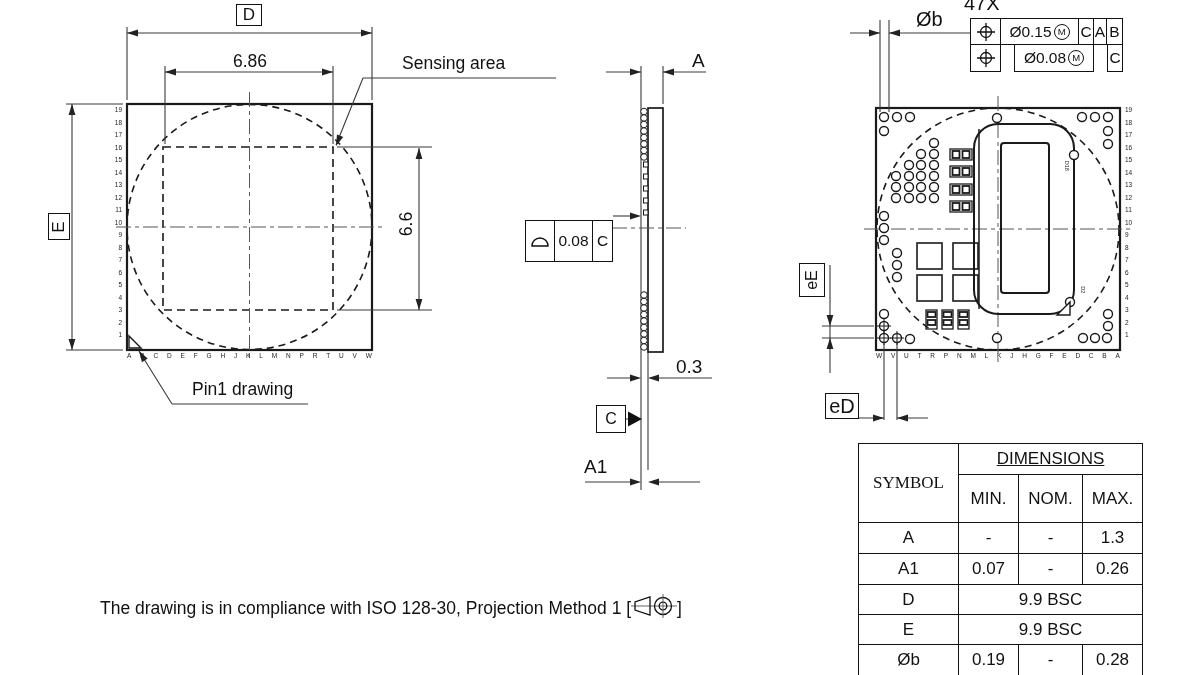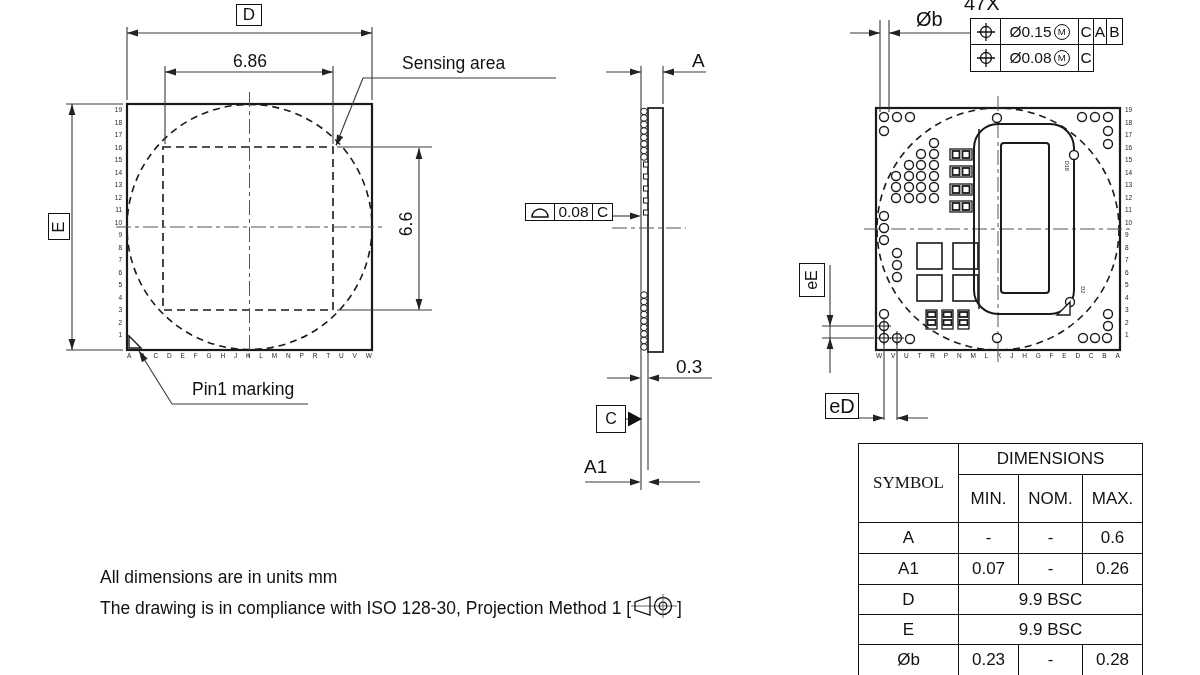--- a/index.html
+++ b/index.html
@@ -12,21 +12,21 @@
   .rot-pos{transform:rotate(90deg);}
   .ticks{position:absolute;display:flex;justify-content:space-between;font-size:6.5px;line-height:1;color:#222;}
   .ticks.v{flex-direction:column;}
   svg{position:absolute;left:0;top:0;}
   
   .fcf{position:absolute;display:flex;background:#fff;}
   .fcf-cell{border:1.5px solid #111;margin-left:-1.5px;box-sizing:border-box;display:flex;align-items:center;justify-content:center;font-size:15.5px;gap:2px;background:#fff;}
   .fcf-cell:first-child{margin-left:0;}
   .m-circle{display:inline-flex;align-items:center;justify-content:center;width:14px;height:14px;border:1.2px solid #111;border-radius:50%;font-size:9.5px;line-height:1;}
   .fcf-row{display:flex;border-radius:12px;}
-  .fcf-row.second{margin-top:-1.5px;}
+  .fcf-row.second{margin-top:-1.5px;justify-content:space-between;}
   
   #dim-table{position:absolute;left:858px;top:443px;border-collapse:collapse;table-layout:fixed;background:#fff;}
   #dim-table td{border:1.6px solid #111;text-align:center;vertical-align:middle;font-size:17px;padding:0;background:#fff;}
   .tiny-ref{position:absolute;font-size:5.5px;line-height:1;color:#222;}
   .note{position:absolute;font-size:17.5px;color:#111;}
   .proj-sym{display:inline-block;vertical-align:-5px;}
 </style>
 </head>
 <body>
 
@@ -220,21 +220,21 @@
 
   <div class="box-lbl" style="left:236px;top:4px;width:26px;height:22px;font-size:17px;">
     <span>D</span>
   </div>
   <div class="lbl ctr" style="left:209px;top:51px;width:82px;font-size:17.5px;">6.86</div>
   <div class="lbl" style="left:402px;top:53px;font-size:17.5px;">Sensing area</div>
   <div class="box-lbl" style="left:48px;top:213px;width:22px;height:27px;font-size:17px;">
     <span class="rot-neg">E</span>
   </div>
   <div class="lbl ctr rot-neg" style="left:384px;top:214px;width:44px;height:20px;font-size:17.5px;">6.6</div>
-  <div class="lbl" style="left:192px;top:379px;font-size:17.5px;">Pin1 marking</div>
+  <div class="lbl" style="left:192px;top:379px;font-size:17.5px;">Pin1 drawing</div>
 
   <div class="ticks v" style="left:104px;top:107px;height:232px;width:18px;align-items:flex-end;">
       <span>19</span>
       <span>18</span>
       <span>17</span>
       <span>16</span>
       <span>15</span>
       <span>14</span>
       <span>13</span>
       <span>12</span>
@@ -266,21 +266,21 @@
       <span>N</span>
       <span>P</span>
       <span>R</span>
       <span>T</span>
       <span>U</span>
       <span>V</span>
       <span>W</span>
     </div>
 
   <div class="lbl" style="left:692px;top:50px;font-size:19px;">A</div>
-  <div class="fcf" style="left:525px;top:203px;height:18px;justify-content:flex-end;">
+  <div class="fcf" style="left:525px;top:220px;height:42px;justify-content:flex-end;">
     <div class="fcf-cell" style="width:30px;">
       <svg width="18" height="11" style="position:static;">
           <path d="M1,10 H17 A8,8 0 0 0 1,10 Z" fill="none" stroke="#111" stroke-width="1.4"></path>
         </svg>
     </div>
     <div class="fcf-cell" style="width:40px;">0.08</div>
     <div class="fcf-cell" style="width:21px;">C</div>
   </div>
   <div class="lbl" style="left:676px;top:356px;font-size:19px;">0.3</div>
   <div class="box-lbl" style="left:596px;top:405px;width:30px;height:28px;font-size:16px;">
@@ -382,58 +382,57 @@
   <table id="dim-table">
     <colgroup>
         <col style="width:100px">
         <col style="width:60px">
         <col style="width:64px">
         <col style="width:60px">
       </colgroup>
     <tbody>
         <tr>
       <td rowspan="2" style="height:77px;font-family:Liberation Serif, serif;">SYMBOL</td>
-      <td colspan="3" style="height:30px;">DIMENSIONS</td>
+      <td colspan="3" style="height:30px;text-decoration:underline;">DIMENSIONS</td>
     </tr>
     <tr>
       <td style="height:47px;">MIN.</td>
       <td>NOM.</td>
       <td>MAX.</td>
     </tr>
     <tr>
       <td style="height:30px;">A</td>
       <td>-</td>
       <td>-</td>
-      <td>0.6</td>
+      <td>1.3</td>
     </tr>
     <tr>
       <td style="height:30px;">A1</td>
       <td>0.07</td>
       <td>-</td>
       <td>0.26</td>
     </tr>
     <tr>
       <td style="height:29px;">D</td>
       <td colspan="3">9.9 BSC</td>
     </tr>
     <tr>
       <td style="height:29px;">E</td>
       <td colspan="3">9.9 BSC</td>
     </tr>
     <tr>
       <td style="height:30px;">Øb</td>
-      <td>0.23</td>
+      <td>0.19</td>
       <td>-</td>
       <td>0.28</td>
     </tr>
 
   </tbody>
     </table>
 
-  <div class="note" style="left:100px;top:567px;">All dimensions are in units mm</div>
   <div class="note" style="left:100px;top:593px;">
     <span>The drawing is in compliance with ISO 128-30, Projection Method 1 [</span><svg class="proj-sym" width="46" height="26" style="position:static;">
         <g stroke="#111" fill="none">
           <path d="M0,13 H46" stroke-width="0.9" stroke="#555"></path>
           <path d="M4,9 V17 L19,22 V4 Z" stroke-width="1.3"></path>
           <circle cx="32" cy="13" r="8.5" stroke-width="1.3"></circle>
           <circle cx="32" cy="13" r="3.8" stroke-width="1.3"></circle>
           <path d="M32,1 V25" stroke-width="0.9" stroke="#555"></path>
         </g>
       </svg><span>]</span>

